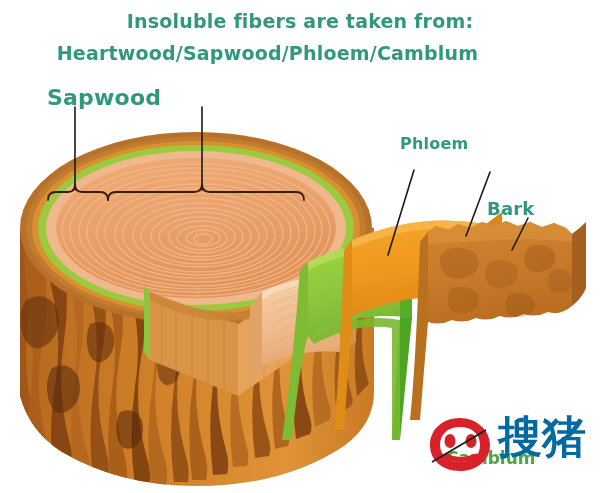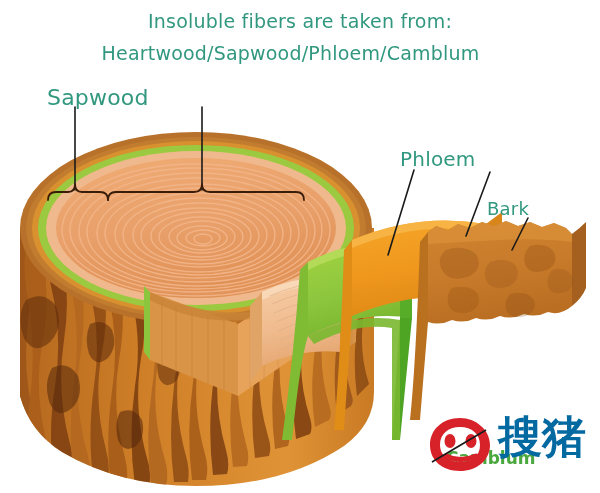--- a/index.html
+++ b/index.html
@@ -22,39 +22,38 @@
     position: absolute;
     left: 0;
     top: 0;
     width: 600px;
     height: 493px;
   }
   .txt {
     position: absolute;
     color: #31987f;
     font-family: "DejaVu Sans", sans-serif;
-    font-weight: 400;
+    font-weight: 700;
     white-space: nowrap;
     letter-spacing: 0.2px;
     user-select: none;
   }
   #title-line1 {
     left: 0; top: 10px; width: 600px;
     text-align: center;
     font-size: 19px;
   }
   #title-line2 {
     left: 0; top: 42px; width: 535px;
     text-align: center;
     font-size: 19px;
-    padding-left: 23px;
   }
   #label-sapwood  { left: 47px;  top: 85px;  font-size: 22px; }
   #label-heartwood{ left: 150px; top: 85px;  font-size: 18px; }
-  #label-phloem   { left: 400px; top: 147px; font-size: 20px; }
+  #label-phloem   { left: 400px; top: 134px; font-size: 16px; }
   #label-bark     { left: 487px; top: 198px; font-size: 18px; }
 
   #watermark {
     position: absolute;
     left: 424px;
     top: 410px;
     width: 176px;
     height: 83px;
   }
   #wm-camblum {

